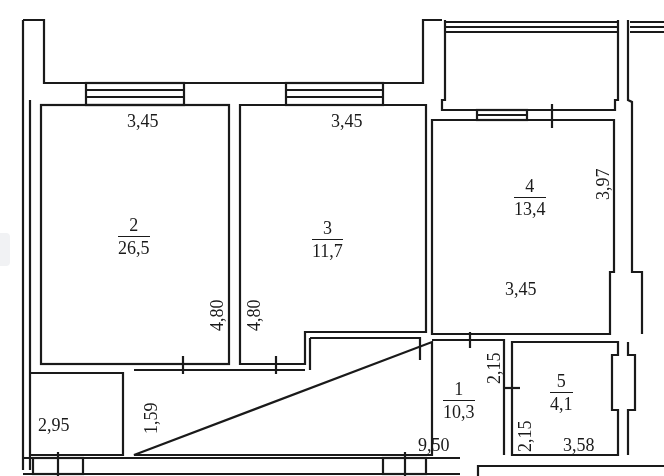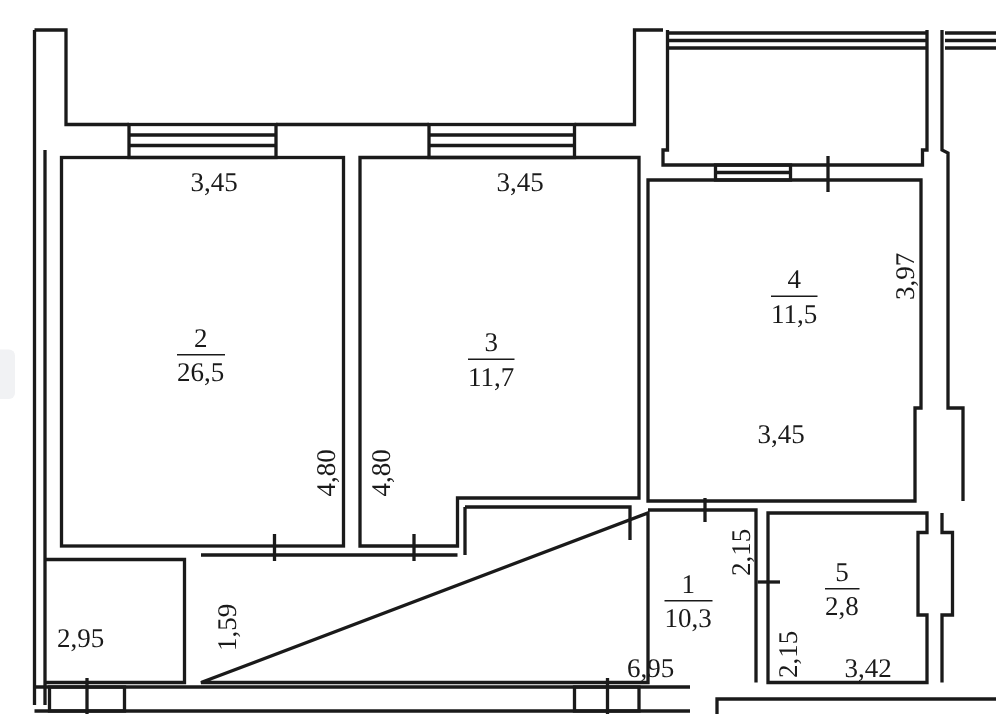--- a/index.html
+++ b/index.html
@@ -83,35 +83,35 @@
 <div class="room-label" style="left:118px; top:216px;">
   <span class="num">2</span>
   <span class="area">26,5</span>
 </div>
 <div class="room-label" style="left:312px; top:219px;">
   <span class="num">3</span>
   <span class="area">11,7</span>
 </div>
 <div class="room-label" style="left:514px; top:177px;">
   <span class="num">4</span>
-  <span class="area">11,5</span>
+  <span class="area">13,4</span>
 </div>
 <div class="room-label" style="left:443px; top:380px;">
   <span class="num">1</span>
   <span class="area">10,3</span>
 </div>
 <div class="room-label" style="left:550px; top:372px;">
   <span class="num">5</span>
-  <span class="area">2,8</span>
+  <span class="area">4,1</span>
 </div>
 
 <div class="lbl" style="left:127px; top:112px;">3,45</div>
 <div class="lbl" style="left:331px; top:112px;">3,45</div>
 <div class="lbl vert" style="left:208px; top:331px;">4,80</div>
 <div class="lbl vert" style="left:245px; top:331px;">4,80</div>
 <div class="lbl vert" style="left:594px; top:200px;">3,97</div>
 <div class="lbl" style="left:505px; top:280px;">3,45</div>
 <div class="lbl vert" style="left:142px; top:434px;">1,59</div>
 <div class="lbl" style="left:38px; top:416px;">2,95</div>
-<div class="lbl" style="left:418px; top:436px;">6,95</div>
+<div class="lbl" style="left:418px; top:436px;">9,50</div>
 <div class="lbl vert" style="left:485px; top:384px;">2,15</div>
 <div class="lbl vert" style="left:516px; top:452px;">2,15</div>
-<div class="lbl" style="left:563px; top:436px;">3,42</div>
+<div class="lbl" style="left:563px; top:436px;">3,58</div>
 
 </body></html>

